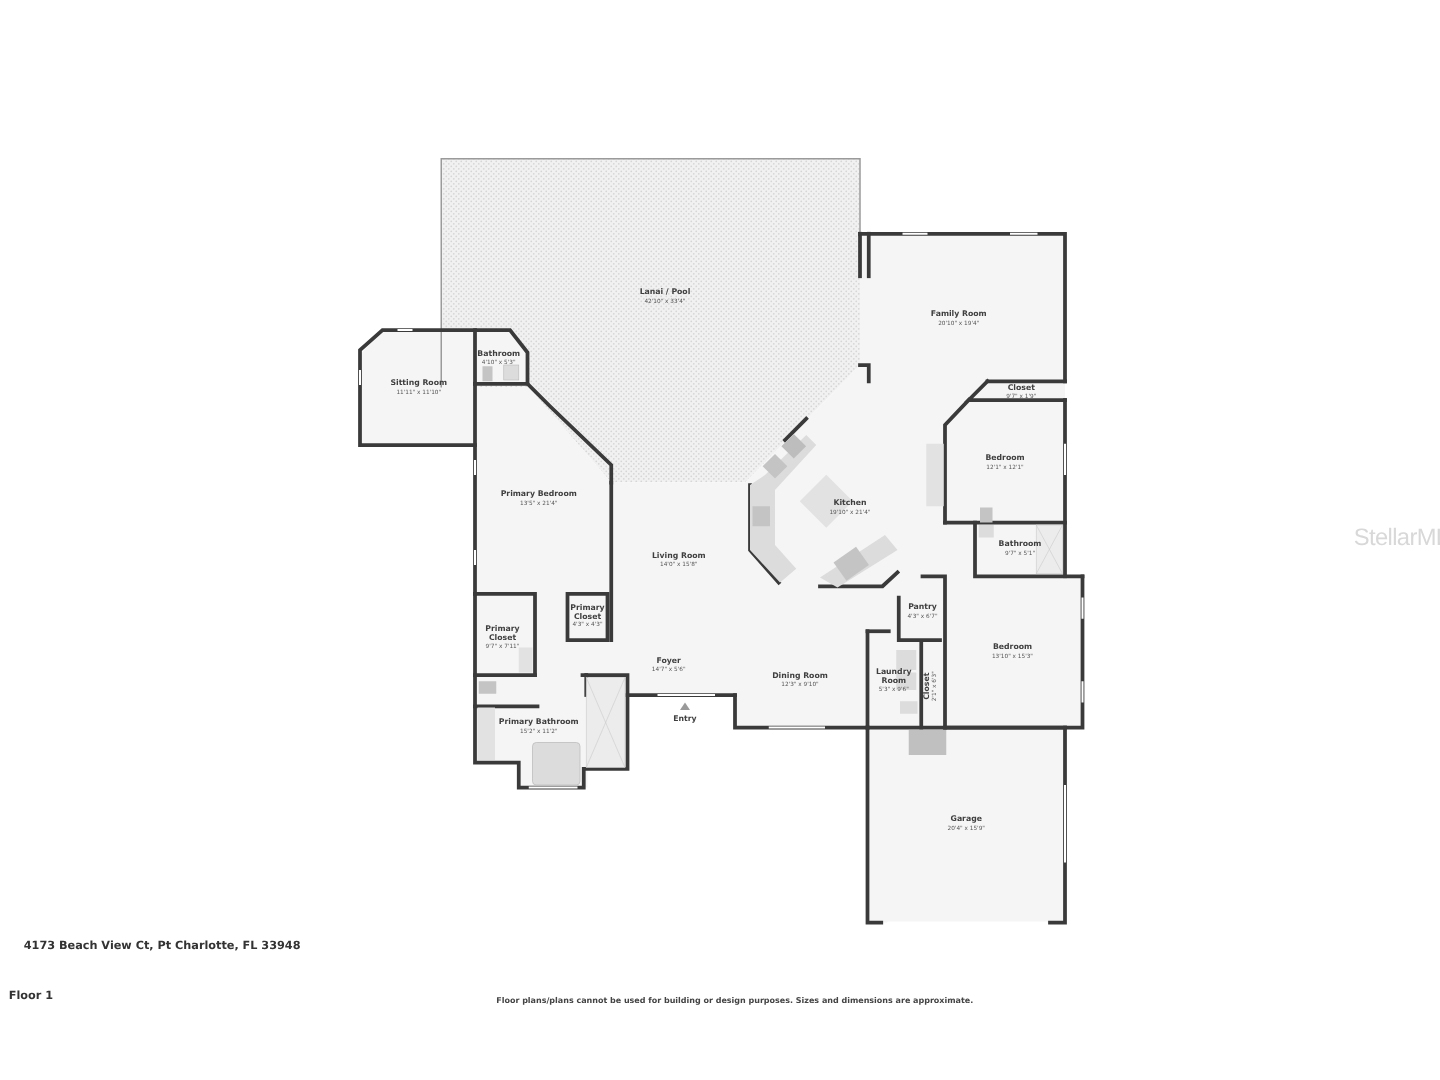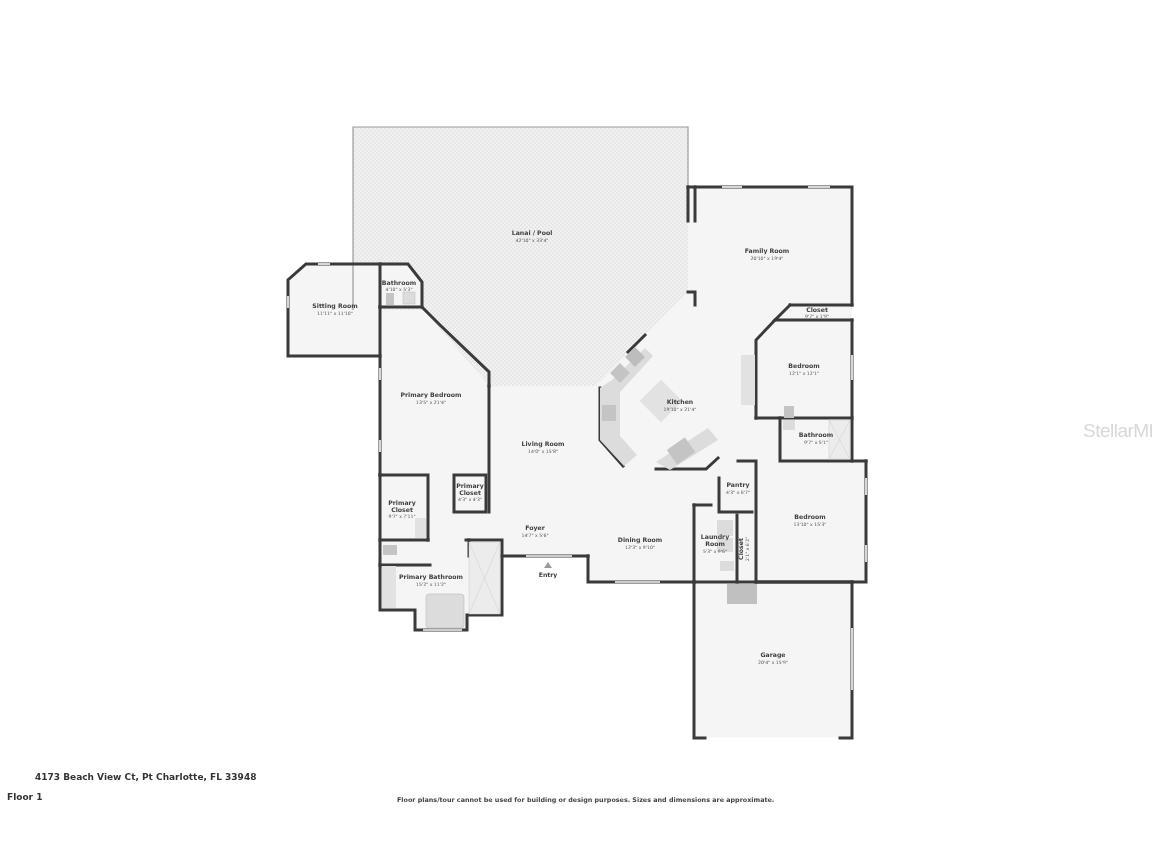--- a/index.html
+++ b/index.html
@@ -1,21 +1,21 @@
 <!DOCTYPE html>
 <html><head>
 <meta charset="utf-8">
 <style>
   html, body { margin: 0; padding: 0; background: #ffffff; }
   body { width: 1152px; height: 864px; position: relative; overflow: hidden;
          font-family: "DejaVu Sans", "Liberation Sans", sans-serif; }
   #plan { position: absolute; left: 0; top: 0; width: 1152px; height: 864px; }
   .room-name { font-size: 6.2px; font-weight: bold; fill: #3f3f3f; text-anchor: middle; }
   .room-dim  { font-size: 4.6px; fill: #555; text-anchor: middle; }
-  .footer-address { position: absolute; left: 19px; top: 772px; font-size: 9px; font-weight: bold; color: #333; margin-left: 16px; }
+  .footer-address { position: absolute; left: 19px; top: 752px; font-size: 9px; font-weight: bold; color: #333; }
   .footer-floor   { position: absolute; left: 7px; top: 792px; font-size: 9px; font-weight: bold; color: #333; }
   .footer-disclaimer { position: absolute; left: 397px; top: 796px; font-size: 6.4px; font-weight: bold; color: #444; }
   .watermark { position: absolute; left: 1083px; top: 420px; font-size: 19px; color: #d8d8d8;
                letter-spacing: -0.5px; font-family: "Liberation Sans", sans-serif; }
 </style>
 </head>
 <body>
 
 <svg id="plan" viewBox="0 0 1152 864" xmlns="http://www.w3.org/2000/svg">
   <defs>
@@ -207,13 +207,13 @@
     <text class="room-name" x="773" y="657">Garage</text>
     <text class="room-dim" x="773" y="664">20'4" x 15'9"</text>
 
     <text class="room-name" x="548" y="577">Entry</text>
   </g>
 </svg>
 
 <div class="watermark">StellarMLS</div>
 <div class="footer-address">4173 Beach View Ct, Pt Charlotte, FL 33948</div>
 <div class="footer-floor">Floor 1</div>
-<div class="footer-disclaimer">Floor plans/tour cannot be used for building or design purposes. Sizes and dimensions are approximate.</div>
+<div class="footer-disclaimer">Floor plans/plans cannot be used for building or design purposes. Sizes and dimensions are approximate.</div>
 
 </body></html>

